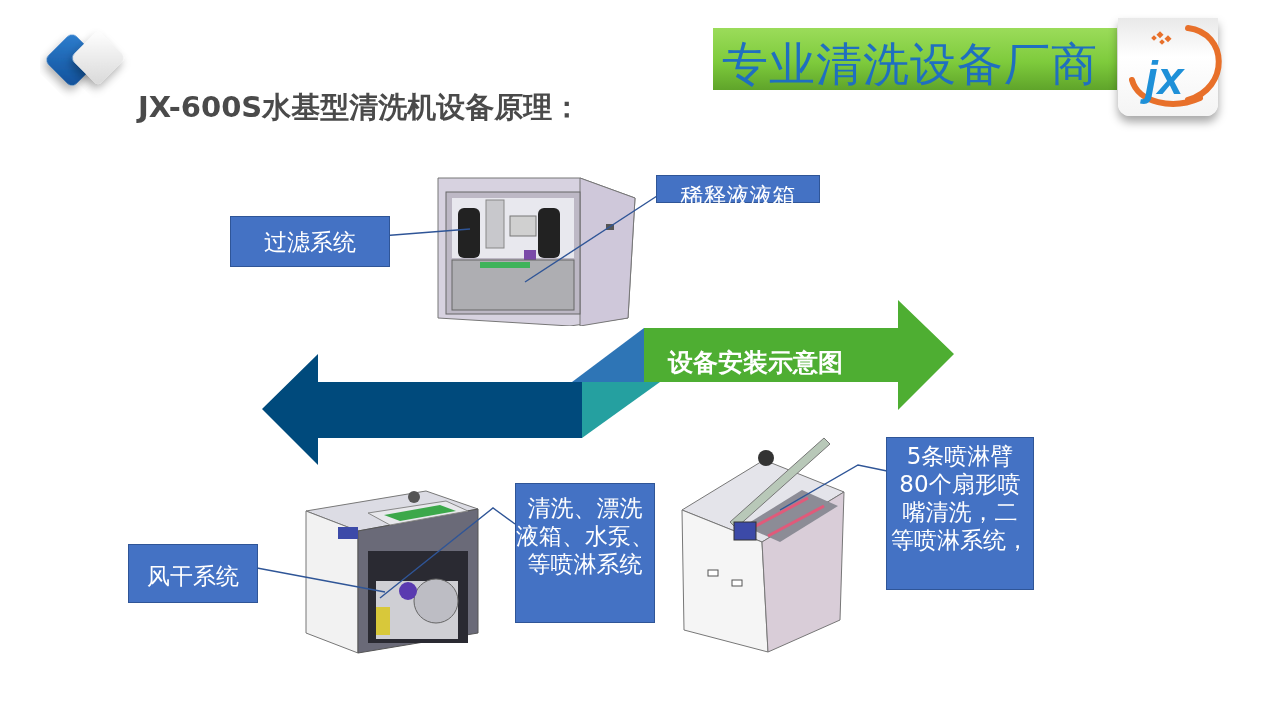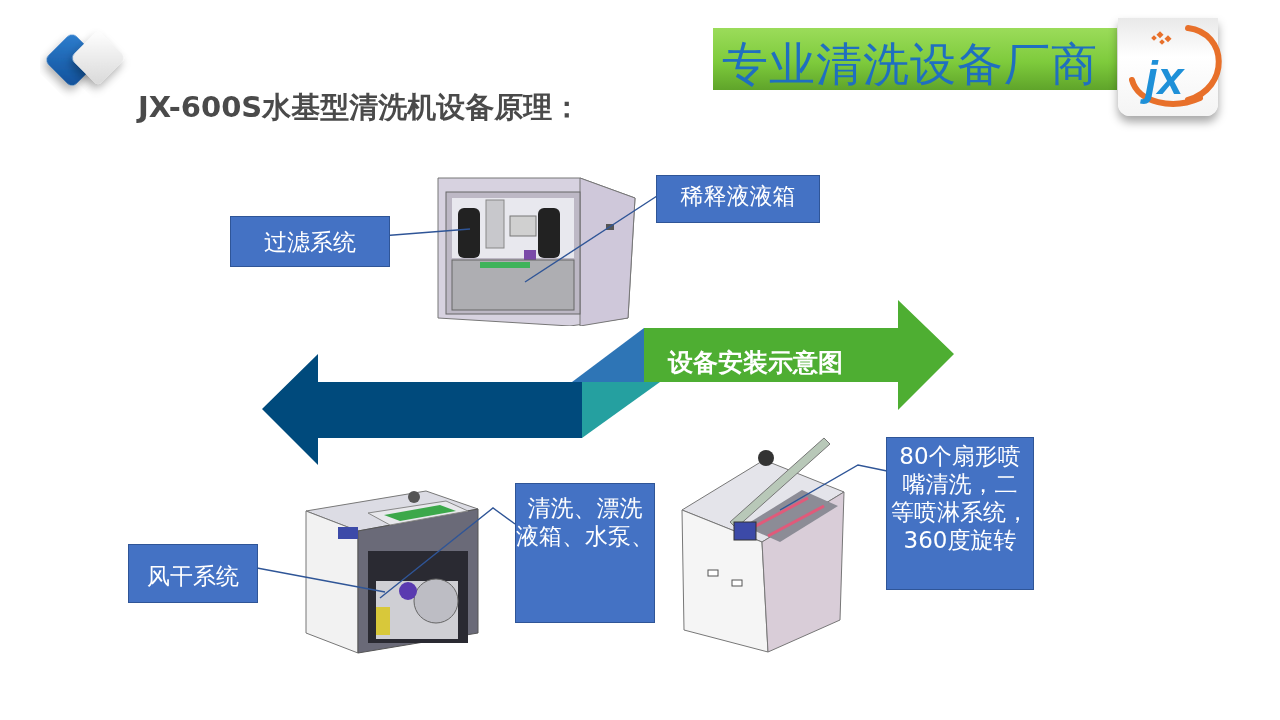--- a/index.html
+++ b/index.html
@@ -118,27 +118,28 @@
     <line x1="368" y1="237" x2="470" y2="229"></line>
     <line x1="657" y1="196" x2="525" y2="282"></line>
     <line x1="257" y1="568" x2="385" y2="592"></line>
     <polyline points="515,524 493,508 380,598"></polyline>
     <polyline points="887,471 858,465 780,510"></polyline>
   </g>
 </svg>
 
 <div class="abs label-box" style="left:230px; top:216px; width:160px; height:51px; line-height:51px;">过滤系统</div>
 
-<div class="abs label-box" style="left:656px; top:175px; width:164px; height:48px; line-height:41px;">稀释液液箱</div>
+<div class="abs label-box" style="left:656px; top:175px; width:164px; height:28px; line-height:41px;">稀释液液箱</div>
 
 <div class="abs label-box" style="left:128px; top:544px; width:130px; height:59px; line-height:62px;">风干系统</div>
 
 <div class="abs label-box" style="left:515px; top:483px; width:140px; height:140px; padding-top:10px;">
   <div>清洗、漂洗</div>
   <div>液箱、水泵、</div>
+  <div>等喷淋系统</div>
 </div>
 
 <div class="abs label-box" style="left:886px; top:437px; width:148px; height:153px; padding-top:4px;">
+  <div>5条喷淋臂</div>
   <div>80个扇形喷</div>
   <div>嘴清洗，二</div>
   <div>等喷淋系统，</div>
-  <div>360度旋转</div>
 </div>
 
 </body></html>

